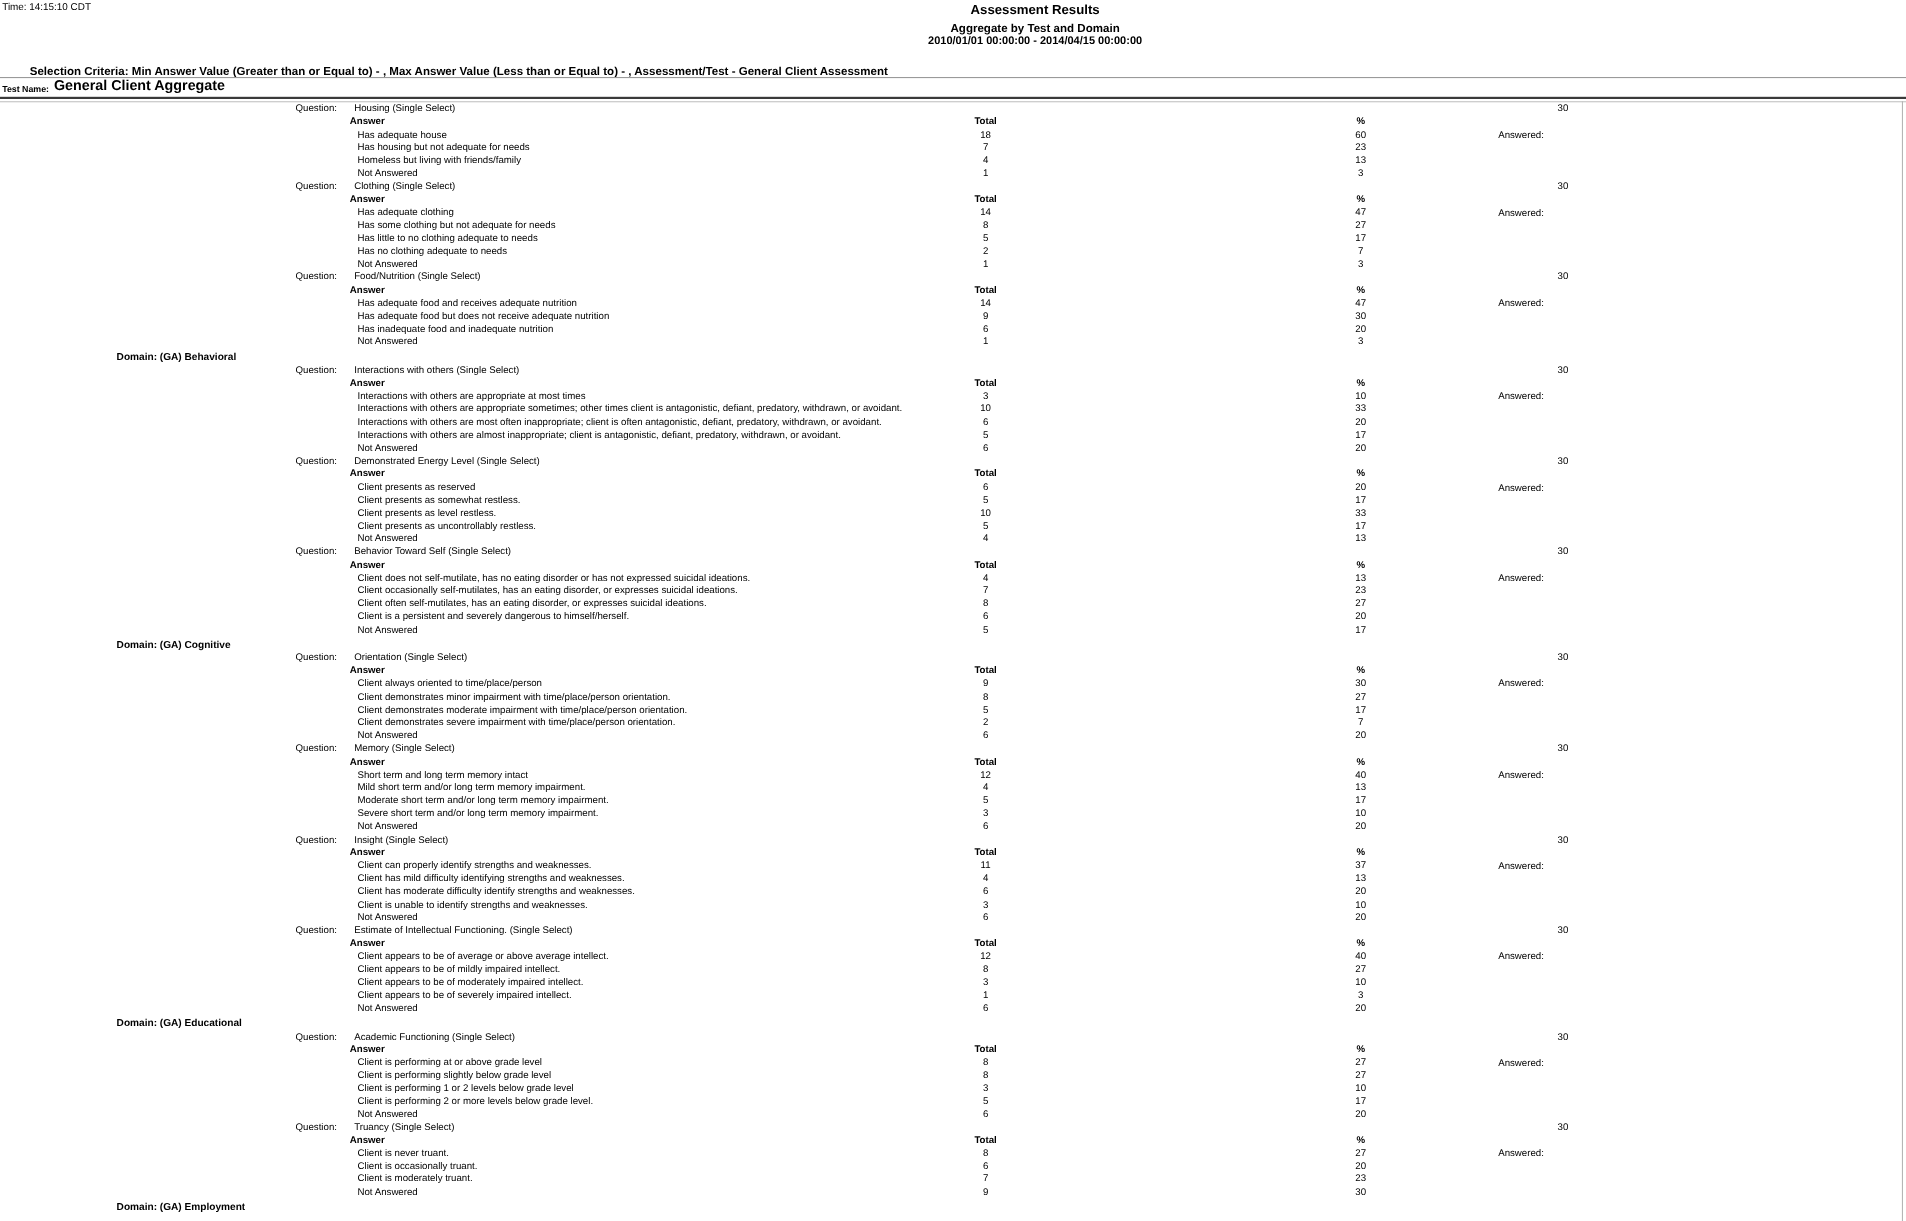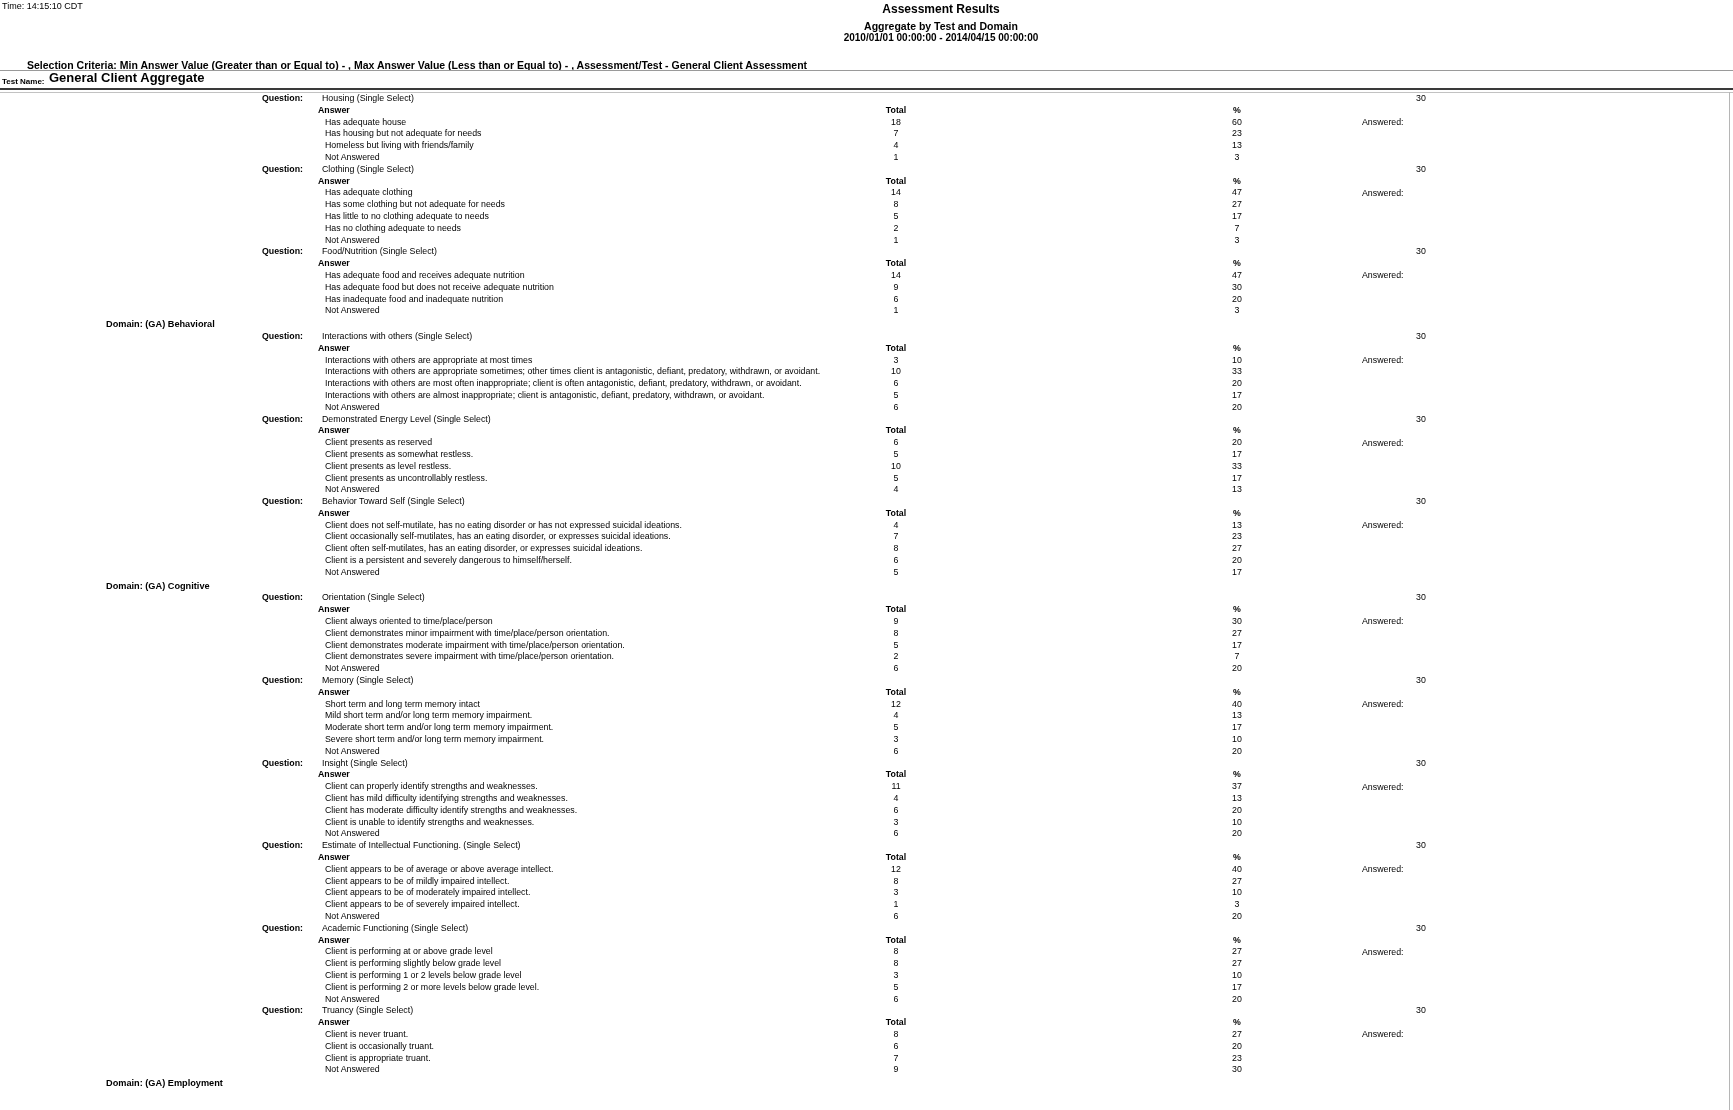--- a/index.html
+++ b/index.html
@@ -24,21 +24,21 @@
   #test-name-label { left:2px; top:77px; font-size:8px; font-weight:bold; }
   #test-name-value { left:49px; top:70px; font-size:13px; font-weight:bold; }
   #rule-dark { left:0; top:88px; width:1733px; height:2px; background:#3a3a3a; }
   #rule-grey { left:0; top:92px; width:1733px; height:1px; background:#c2c2c2; }
   #right-border { left:1729px; top:92px; width:1px; height:1018px; background:#b5b5b5; }
   #report-body { left:0; top:93px; width:1733px; }
 
   .row { position:relative; height:11.8px; line-height:11.9px; font-size:8.8px; white-space:nowrap; }
   .row.domain { margin-top:2px; }
   .domain-text { position:absolute; left:106px; font-weight:bold; font-size:9.2px; }
-  .q-label { position:absolute; left:228px; width:75px; text-align:right; font-weight:bold; }
+  .q-label { position:absolute; left:250px; width:75px; text-align:center; font-weight:normal; }
   .q-text { position:absolute; left:322px; }
   .answered-label { position:absolute; left:1362px; font-weight:normal;margin-top:24px; }
   .answered-value { position:absolute; left:1416px; }
   .hdr-answer { position:absolute; left:318px; font-weight:bold; }
   .col-total { position:absolute; left:821px; width:150px; text-align:center; }
   .col-pct { position:absolute; left:1162px; width:150px; text-align:center; }
   .bold { font-weight:bold; }
   .a-text { position:absolute; left:325px; }
 </style>
 </head>
@@ -406,20 +406,23 @@
     <div class="row">
       <span class="a-text">Client appears to be of severely impaired intellect.</span>
       <span class="col-total">1</span>
       <span class="col-pct">3</span>
     </div>
     <div class="row">
       <span class="a-text">Not Answered</span>
       <span class="col-total">6</span>
       <span class="col-pct">20</span>
     </div>
+    <div class="row domain">
+      <span class="domain-text">Domain: (GA) Educational</span>
+    </div>
     <div class="row">
       <span class="q-label">Question:</span>
       <span class="q-text">Academic Functioning (Single Select)</span>
       <span class="answered-label">Answered:</span>
       <span class="answered-value">30</span>
     </div>
     <div class="row">
       <span class="hdr-answer">Answer</span>
       <span class="col-total bold">Total</span>
       <span class="col-pct bold">%</span>
@@ -464,21 +467,21 @@
       <span class="a-text">Client is never truant.</span>
       <span class="col-total">8</span>
       <span class="col-pct">27</span>
     </div>
     <div class="row">
       <span class="a-text">Client is occasionally truant.</span>
       <span class="col-total">6</span>
       <span class="col-pct">20</span>
     </div>
     <div class="row">
-      <span class="a-text">Client is appropriate truant.</span>
+      <span class="a-text">Client is moderately truant.</span>
       <span class="col-total">7</span>
       <span class="col-pct">23</span>
     </div>
     <div class="row">
       <span class="a-text">Not Answered</span>
       <span class="col-total">9</span>
       <span class="col-pct">30</span>
     </div>
     <div class="row domain">
       <span class="domain-text">Domain: (GA) Employment</span>

